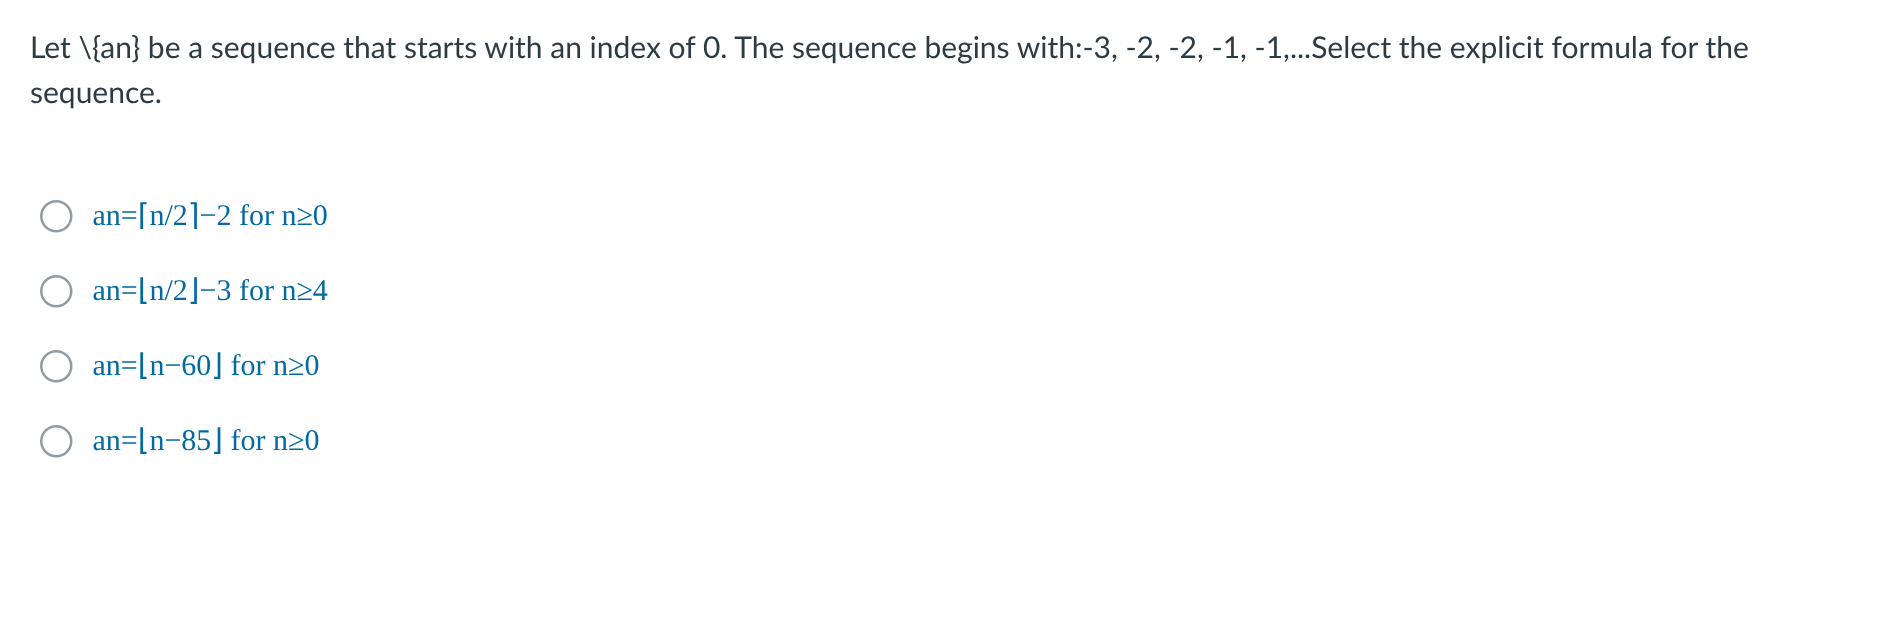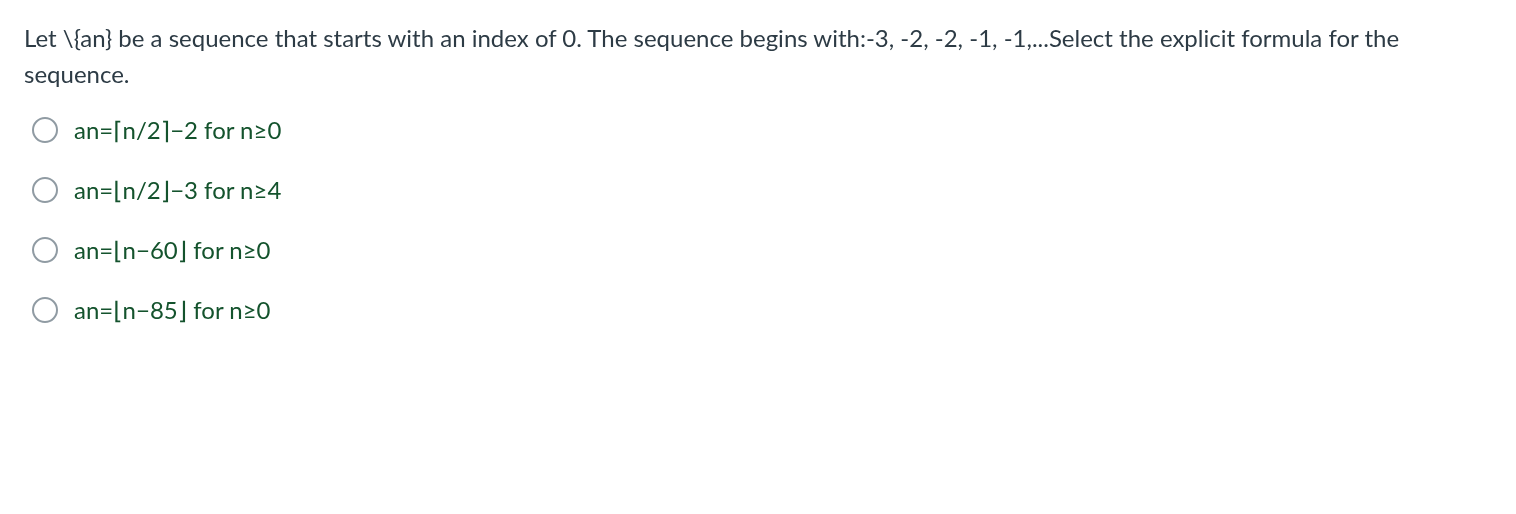--- a/index.html
+++ b/index.html
@@ -6,21 +6,21 @@
     margin: 0;
     padding: 20px 24px;
     font-family: "Lato", "Helvetica Neue", Arial, sans-serif;
     color: #2d3b45;
     font-size: 24px;
     line-height: 1.5;
     width: 1516px;
     box-sizing: border-box;
   }
   .question-text {
-    margin-bottom: 20px;
+    margin-bottom: 63px;
   }
   .options {
     display: flex;
     flex-direction: column;
     gap: 24px;
     padding-left: 8px;
   }
   .option {
     display: flex;
     align-items: center;
@@ -30,21 +30,22 @@
     width: 26px;
     height: 26px;
     border: 2px solid #909ba3;
     border-radius: 50%;
     flex-shrink: 0;
     box-sizing: border-box;
     background: #fff;
   }
   .option-label {
     font-size: 24px;
-    color: #14532d;
+    color: #0369a1;
+    font-family: Liberation Serif, serif;
   }
 </style>
 </head>
 <body>
 
 <div class="question-text">Let \{an} be a sequence that starts with an index of 0. The sequence begins with:-3, -2, -2, -1, -1,...Select the explicit formula for the sequence.</div>
 
 <div class="options">
 
   <div class="option">

